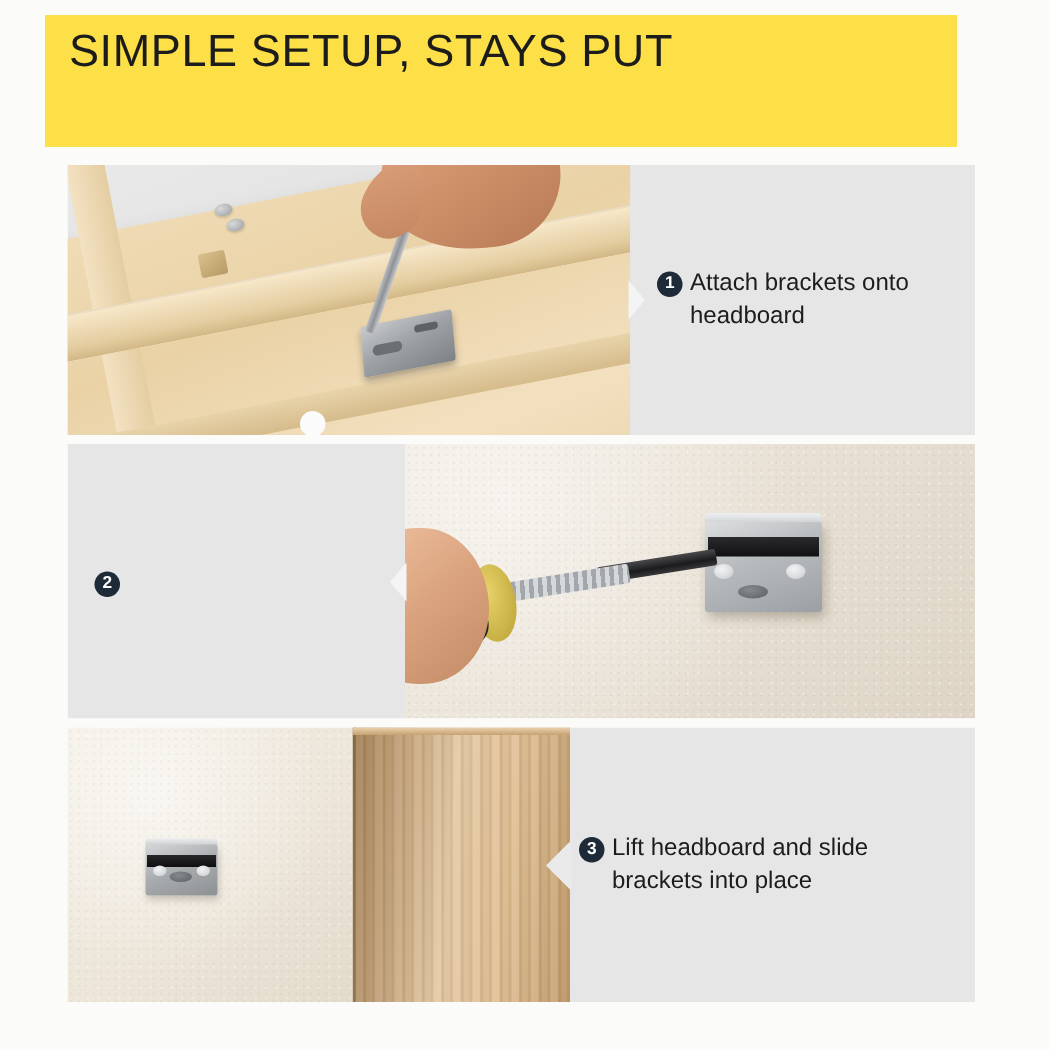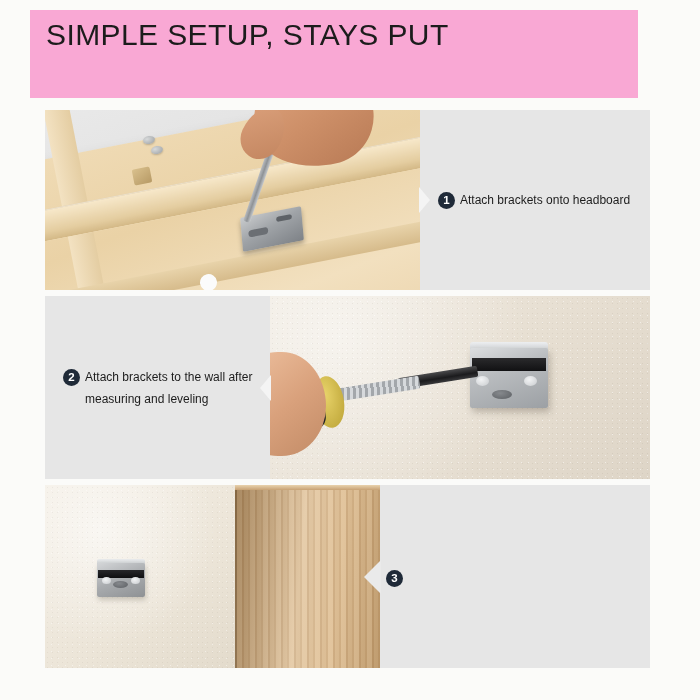--- a/index.html
+++ b/index.html
@@ -15,21 +15,21 @@
     position: relative;
   }
 
   
   #header-card {
     position: absolute;
     left: 30px;
     top: 10px;
     width: 608px;
     height: 88px;
-    background: #f9a8d4;
+    background: #fde047;
     box-sizing: border-box;
     padding: 8px 0 0 16px;
   }
   #page-title {
     font-size: 30px;
     font-weight: 300;
     letter-spacing: 0.4px;
     color: #1c1c1c;
     line-height: 34px;
     margin: 0;
@@ -85,21 +85,21 @@
     background: #1f2a38;
     color: #ffffff;
     font-size: 11.5px;
     font-weight: 700;
     line-height: 17px;
     text-align: center;
     margin-top: 3px;
     margin-right: 5px;
   }
   .caption-text {
-    font-size: 12px;
+    font-size: 16px;
     color: #1c1c1c;
     line-height: 22px;
   }
 
   
   .notch {
     position: absolute;
     z-index: 3;
     width: 0;
     height: 0;
@@ -411,21 +411,20 @@
     </div>
   </div>
 </div>
 
 <div class="row" id="row-2">
 
   <div class="caption" id="caption-2">
     <span class="notch notch-right-sm"></span>
     <div class="caption-inner">
       <span class="step-badge">2</span>
-      <span class="caption-text">Attach brackets to the wall after measuring and leveling</span>
     </div>
   </div>
 
   <div class="photo" id="photo-2-wrap">
     <div class="p2-wall"></div>
     <div class="p2-bracket-lip"></div>
     <div class="p2-bracket"></div>
     <div class="p2-bracket-band"></div>
     <div class="p2-hole" style="left:222px; top:94px;"></div>
     <div class="p2-screwhole" style="left:206px; top:80px;"></div>
@@ -452,15 +451,16 @@
 
   <div class="photo" id="photo-3-board">
     <div class="p3-slats"></div>
     <div class="p3-board-top"></div>
   </div>
 
   <div class="caption" id="caption-3">
     <span class="notch notch-left-lg"></span>
     <div class="caption-inner" style="padding-left:6px;">
       <span class="step-badge">3</span>
+      <span class="caption-text">Lift headboard and slide brackets into place</span>
     </div>
   </div>
 </div>
 
 </body></html>

